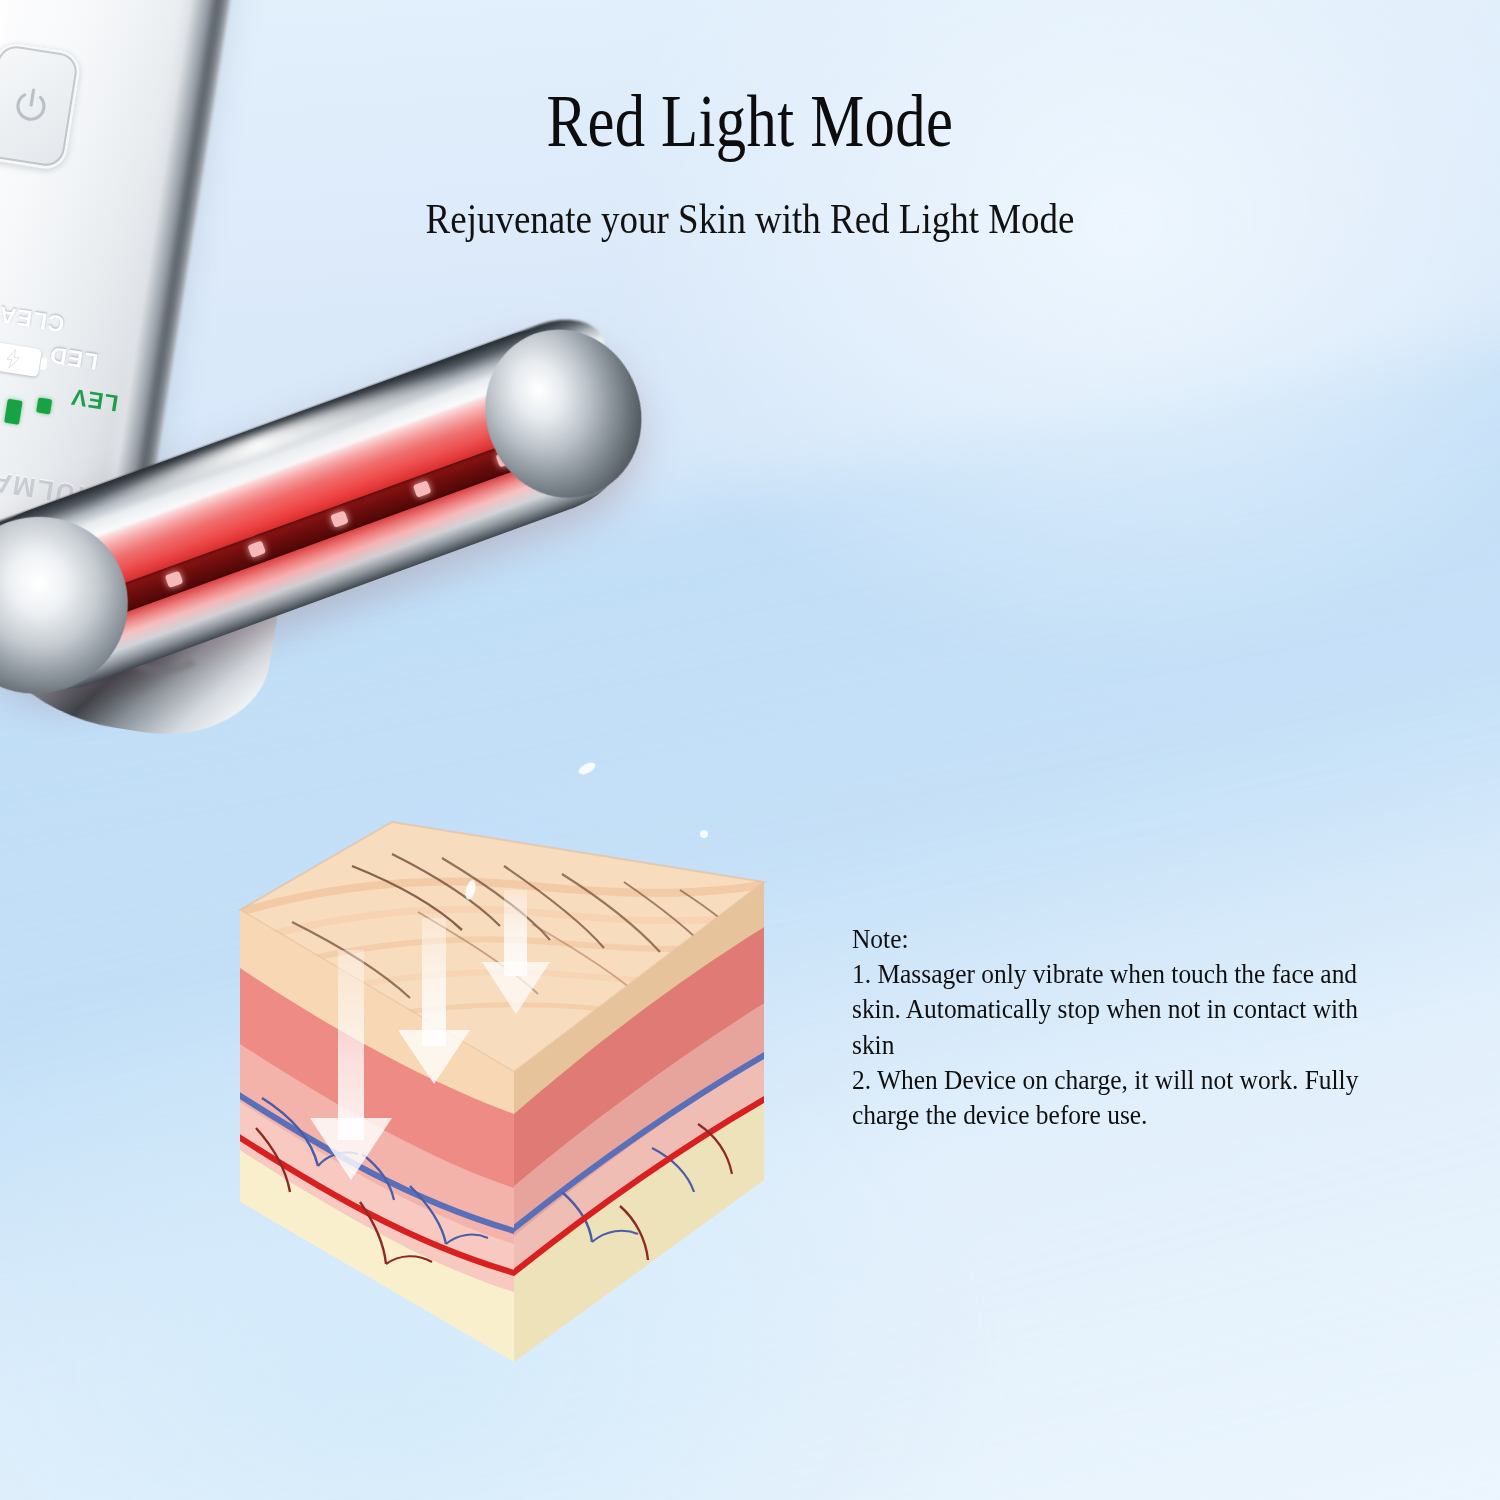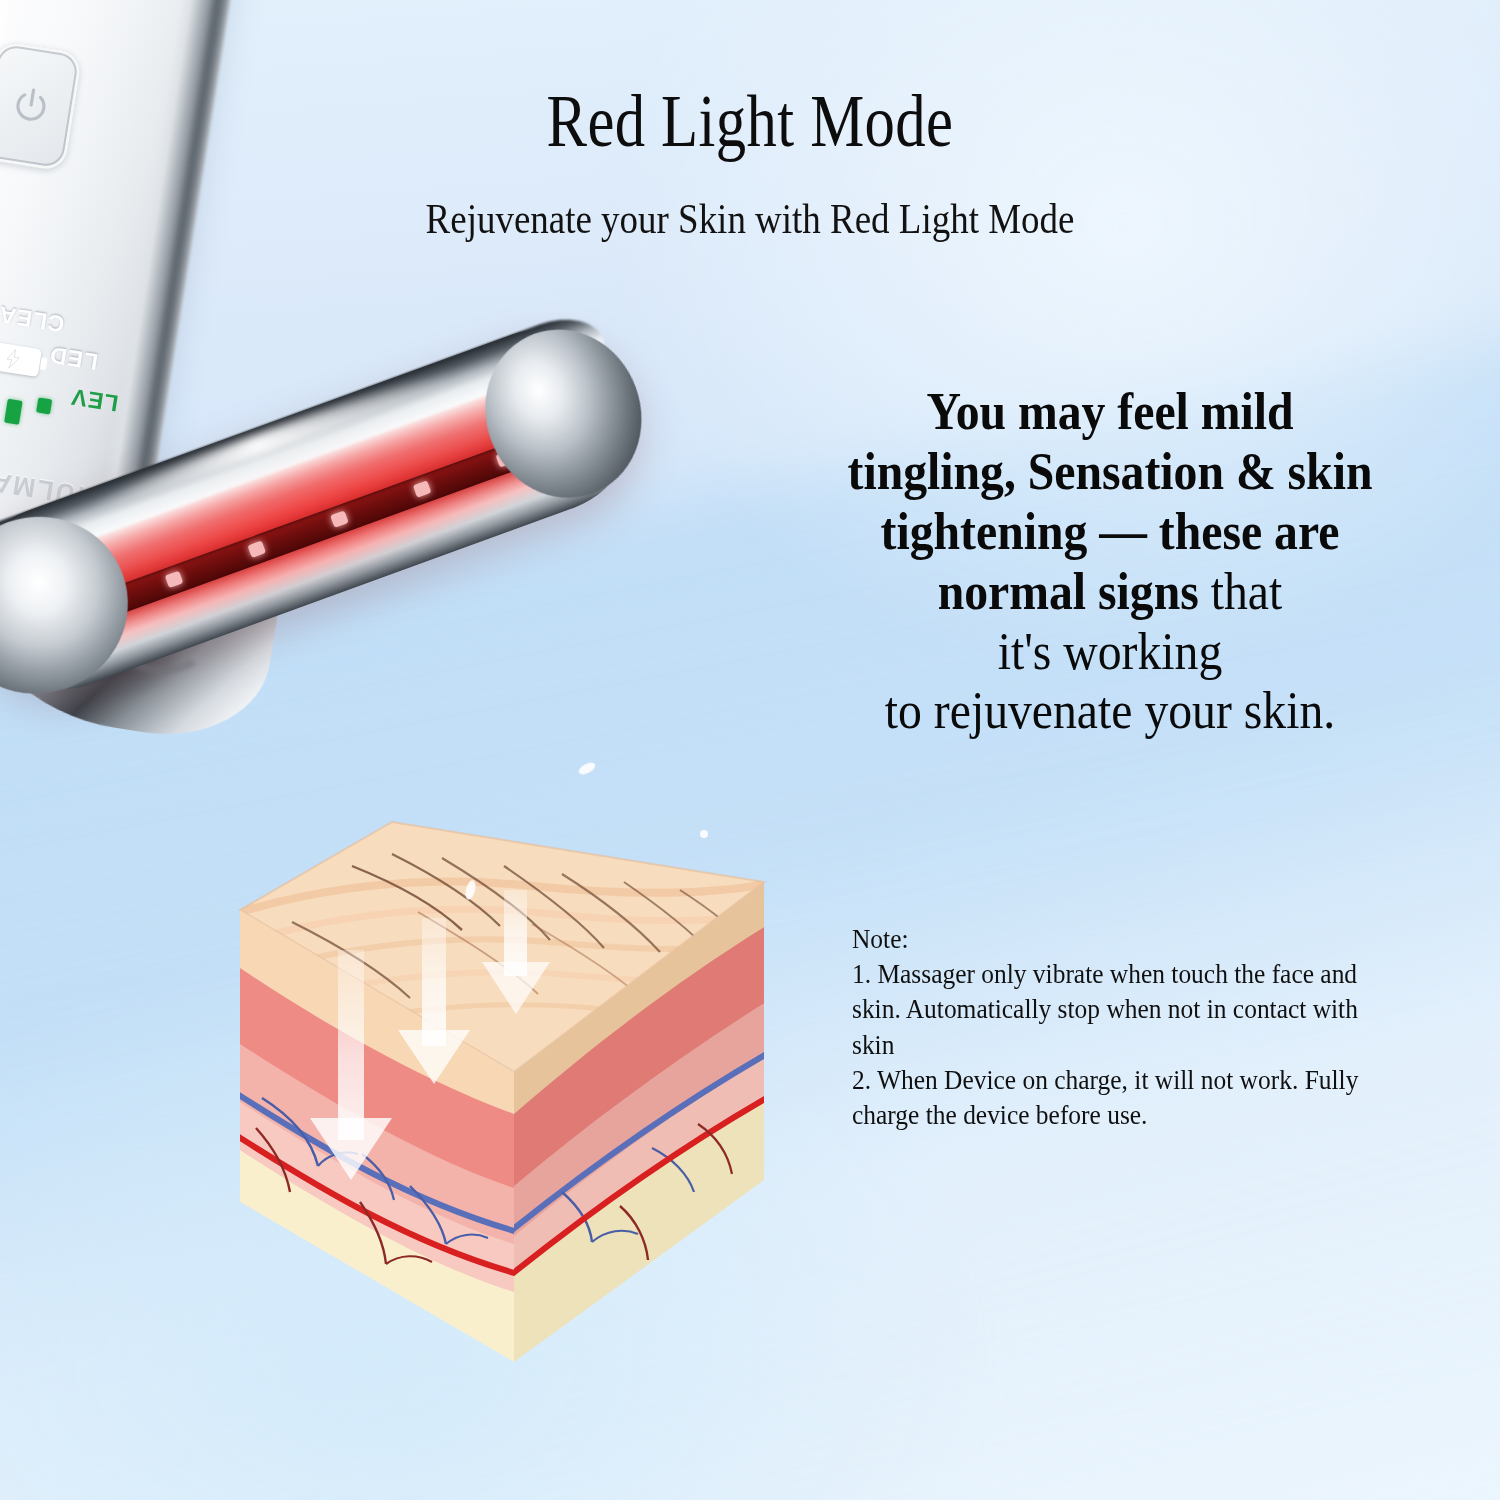--- a/index.html
+++ b/index.html
@@ -441,28 +441,20 @@
 
   <div class="bg-base"></div>
   <div class="bg-band-a"></div>
   <div class="bg-band-b"></div>
   <div class="bg-glow-tr"></div>
   <div class="bg-glow-bl"></div>
 
   <div class="title">Red Light Mode</div>
   <div class="subtitle">Rejuvenate your Skin with Red Light Mode</div>
 
-  <div class="headline">
-    <span class="ln b">You may feel mild</span>
-    <span class="ln b">tingling, Sensation &amp; skin</span>
-    <span class="ln b">tightening — these are</span>
-    <span class="ln"><span class="b">normal signs</span><span class="r"> that</span></span>
-    <span class="ln r">it's working</span>
-    <span class="ln r">to rejuvenate your skin.</span>
-  </div>
 
   <div class="note">
     <p>Note:</p>
     <p>1. Massager only vibrate when touch the face and skin. Automatically stop when not in contact with skin</p>
     <p>2. When Device on charge, it will not work. Fully charge the device before use.</p>
   </div>
 
   <div class="device">
 
     <div class="handle">

